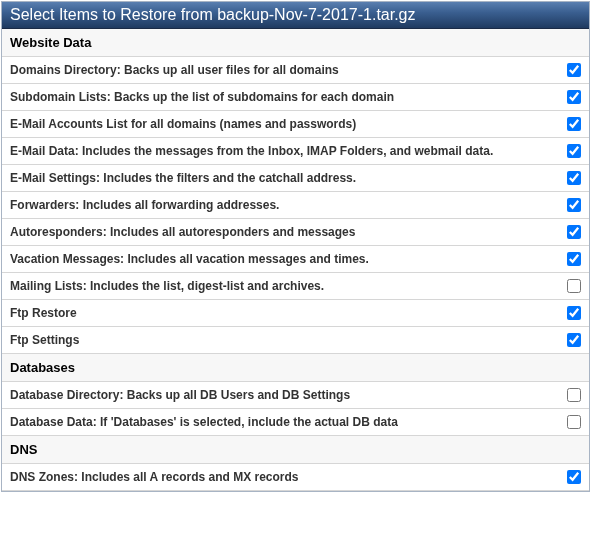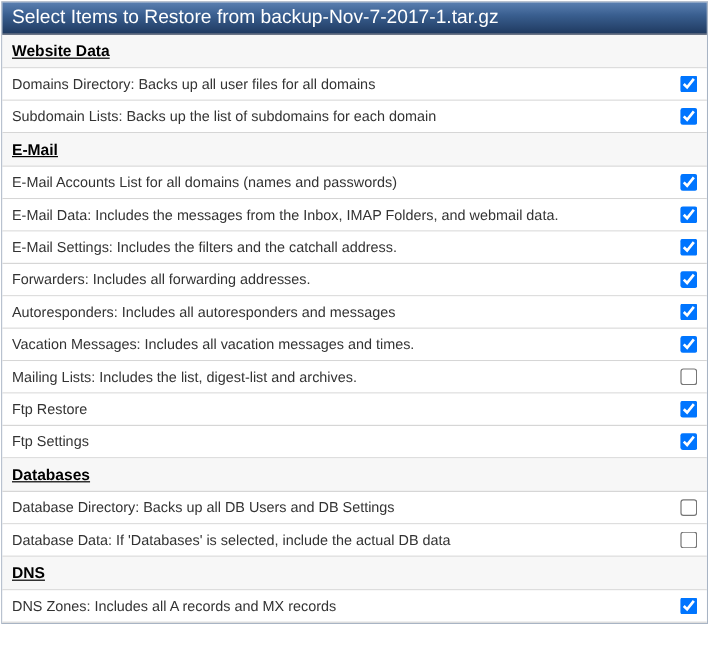--- a/index.html
+++ b/index.html
@@ -21,34 +21,34 @@
     font-size: 16px;
     border-bottom: 1px solid #1a2a45;
   }
   .section {
     background: #f7f7f7;
     padding: 6px 8px;
     font-weight: bold;
     font-size: 13px;
     color: #000;
     border-bottom: 1px solid #d6d6d6;
-    text-decoration: underline;
   }
   .row {
     display: flex;
     align-items: center;
     padding: 6px 8px;
     border-bottom: 1px solid #d6d6d6;
     background: #fff;
     color: #333;
     font-size: 12px;
   }
   .row-label {
     flex: 1;
     padding-right: 8px;
+    font-weight: bold;
   }
   .check {
     width: 14px;
     height: 14px;
     flex: 0 0 auto;
   }
 </style>
 </head>
 <body>
 
@@ -57,21 +57,20 @@
   <div id="content">
       <div class="section">Website Data</div>
       <div class="row">
         <span class="row-label">Domains Directory: Backs up all user files for all domains</span>
         <input type="checkbox" class="check" checked="" style="">
       </div>
       <div class="row">
         <span class="row-label">Subdomain Lists: Backs up the list of subdomains for each domain</span>
         <input type="checkbox" class="check" checked="" style="">
       </div>
-      <div class="section">E-Mail</div>
       <div class="row">
         <span class="row-label">E-Mail Accounts List for all domains (names and passwords)</span>
         <input type="checkbox" class="check" checked="" style="">
       </div>
       <div class="row">
         <span class="row-label">E-Mail Data: Includes the messages from the Inbox, IMAP Folders, and webmail data.</span>
         <input type="checkbox" class="check" checked="" style="">
       </div>
       <div class="row">
         <span class="row-label">E-Mail Settings: Includes the filters and the catchall address.</span>

